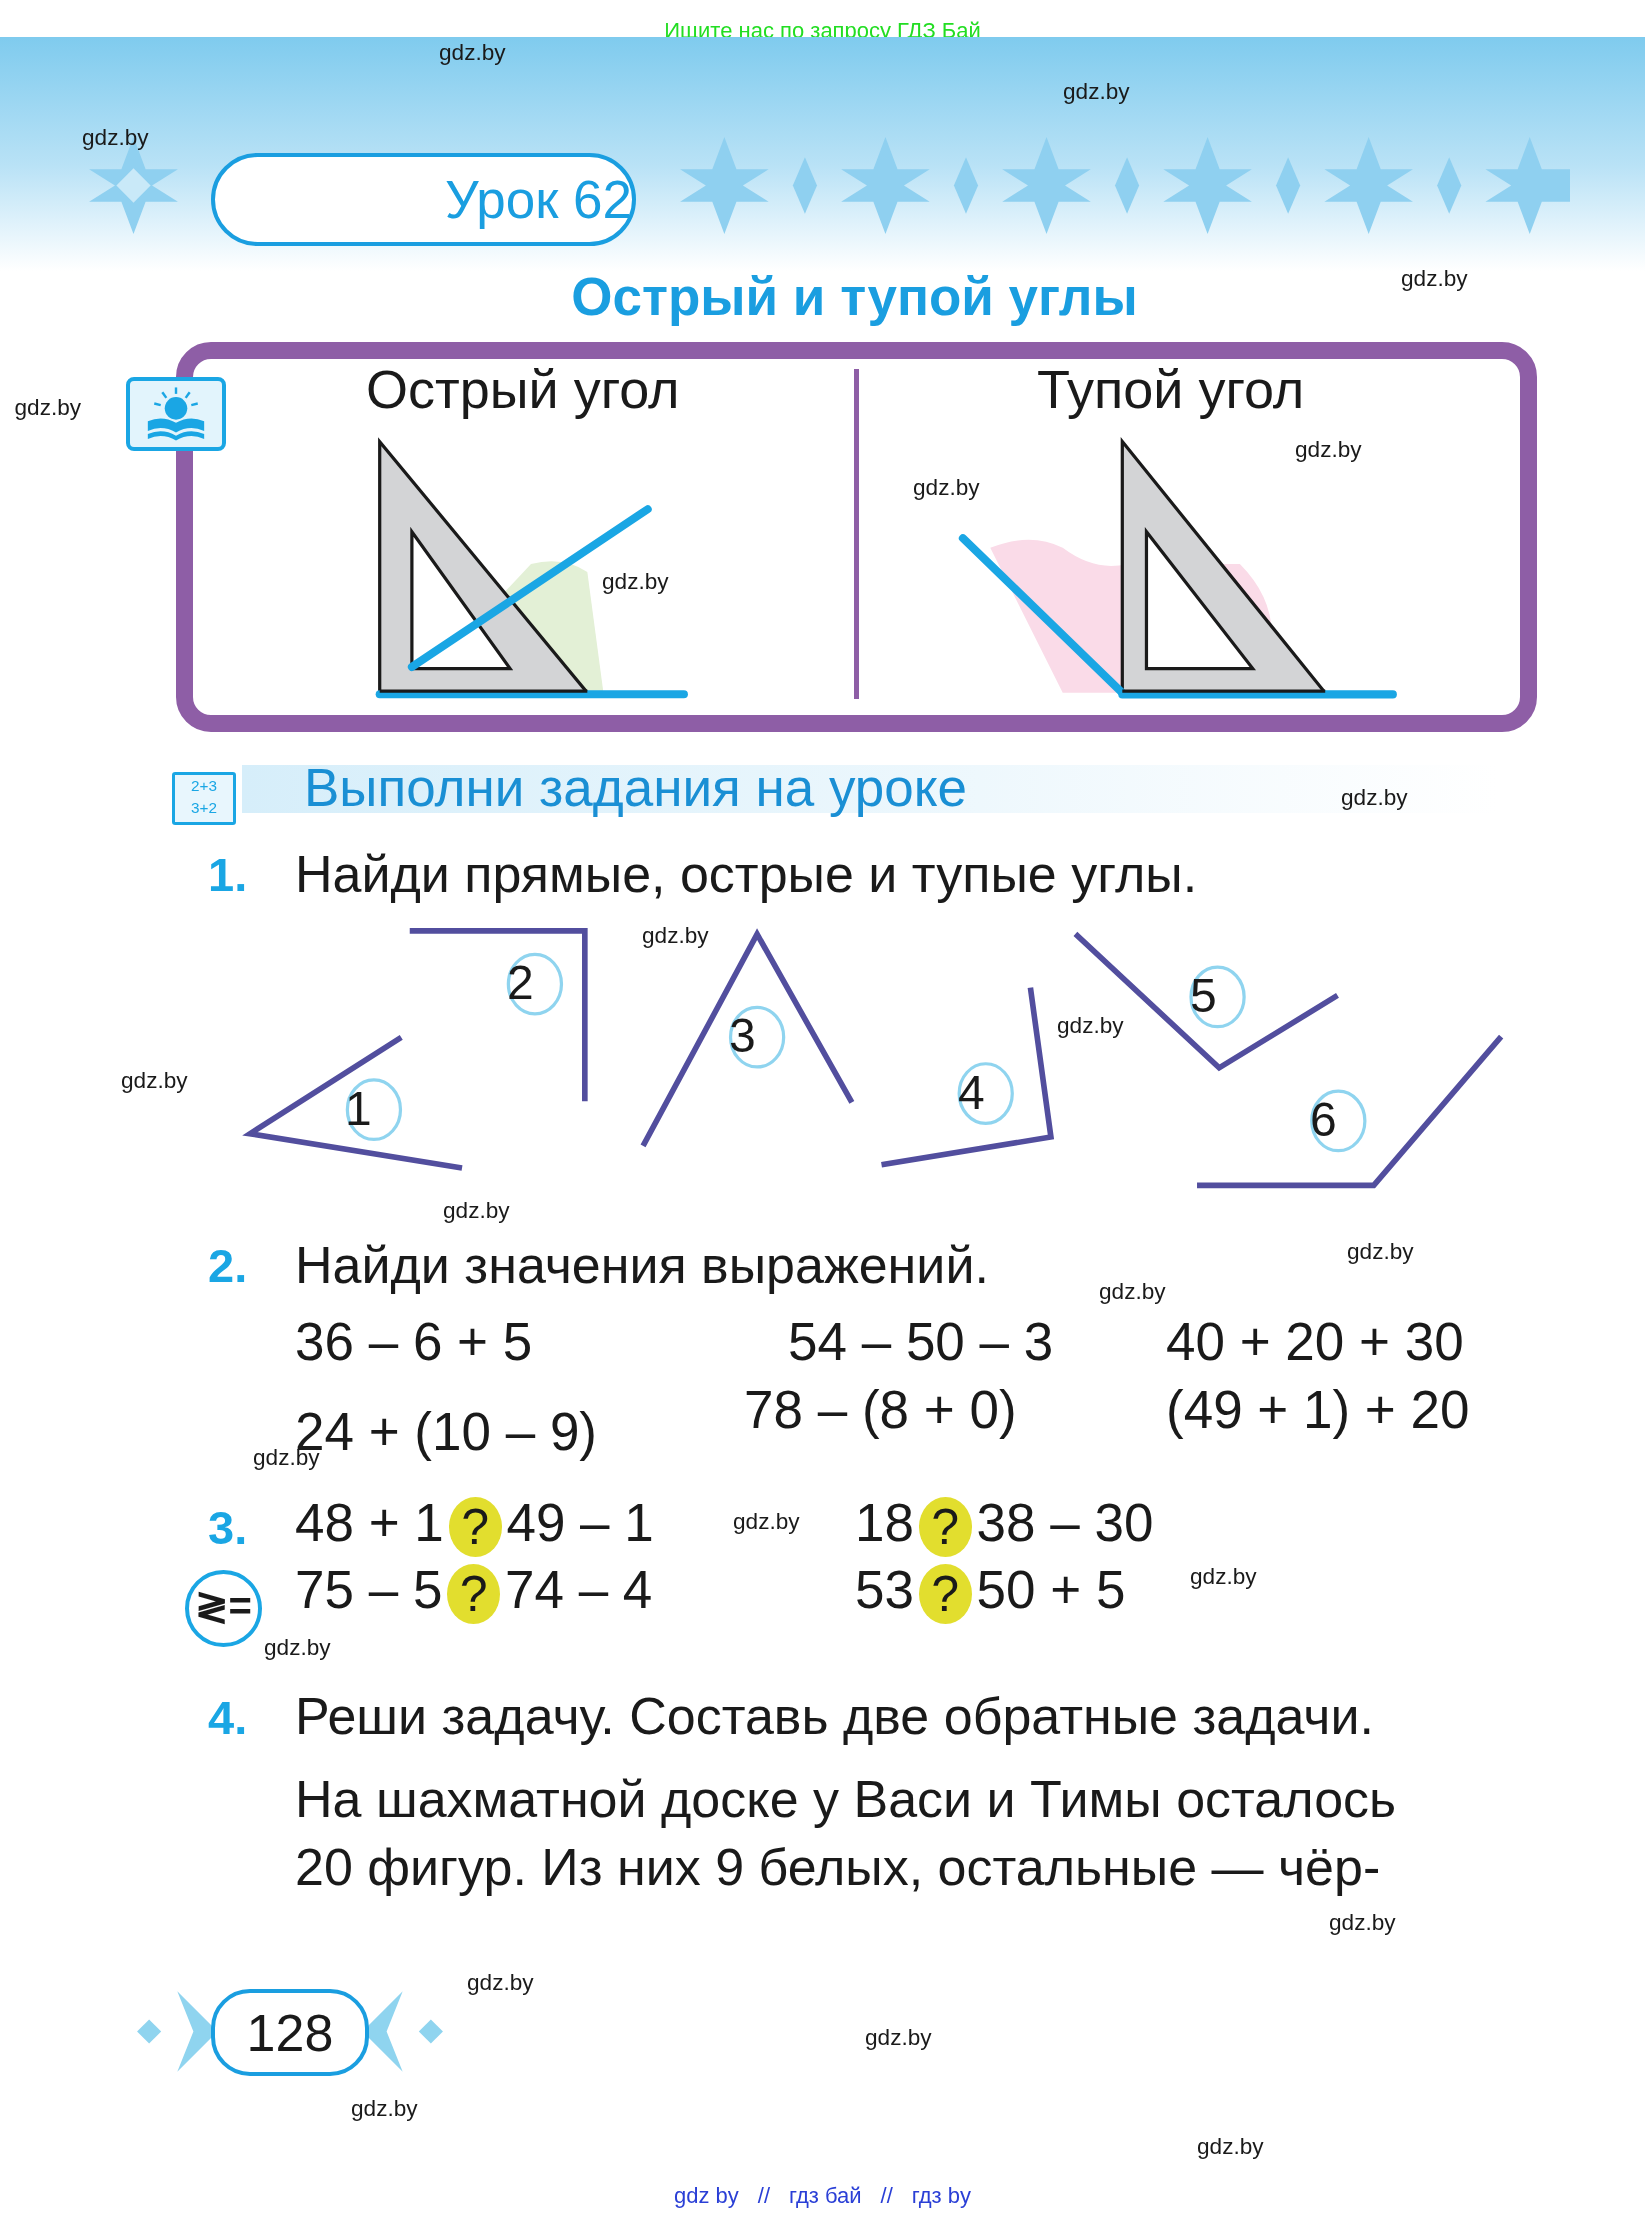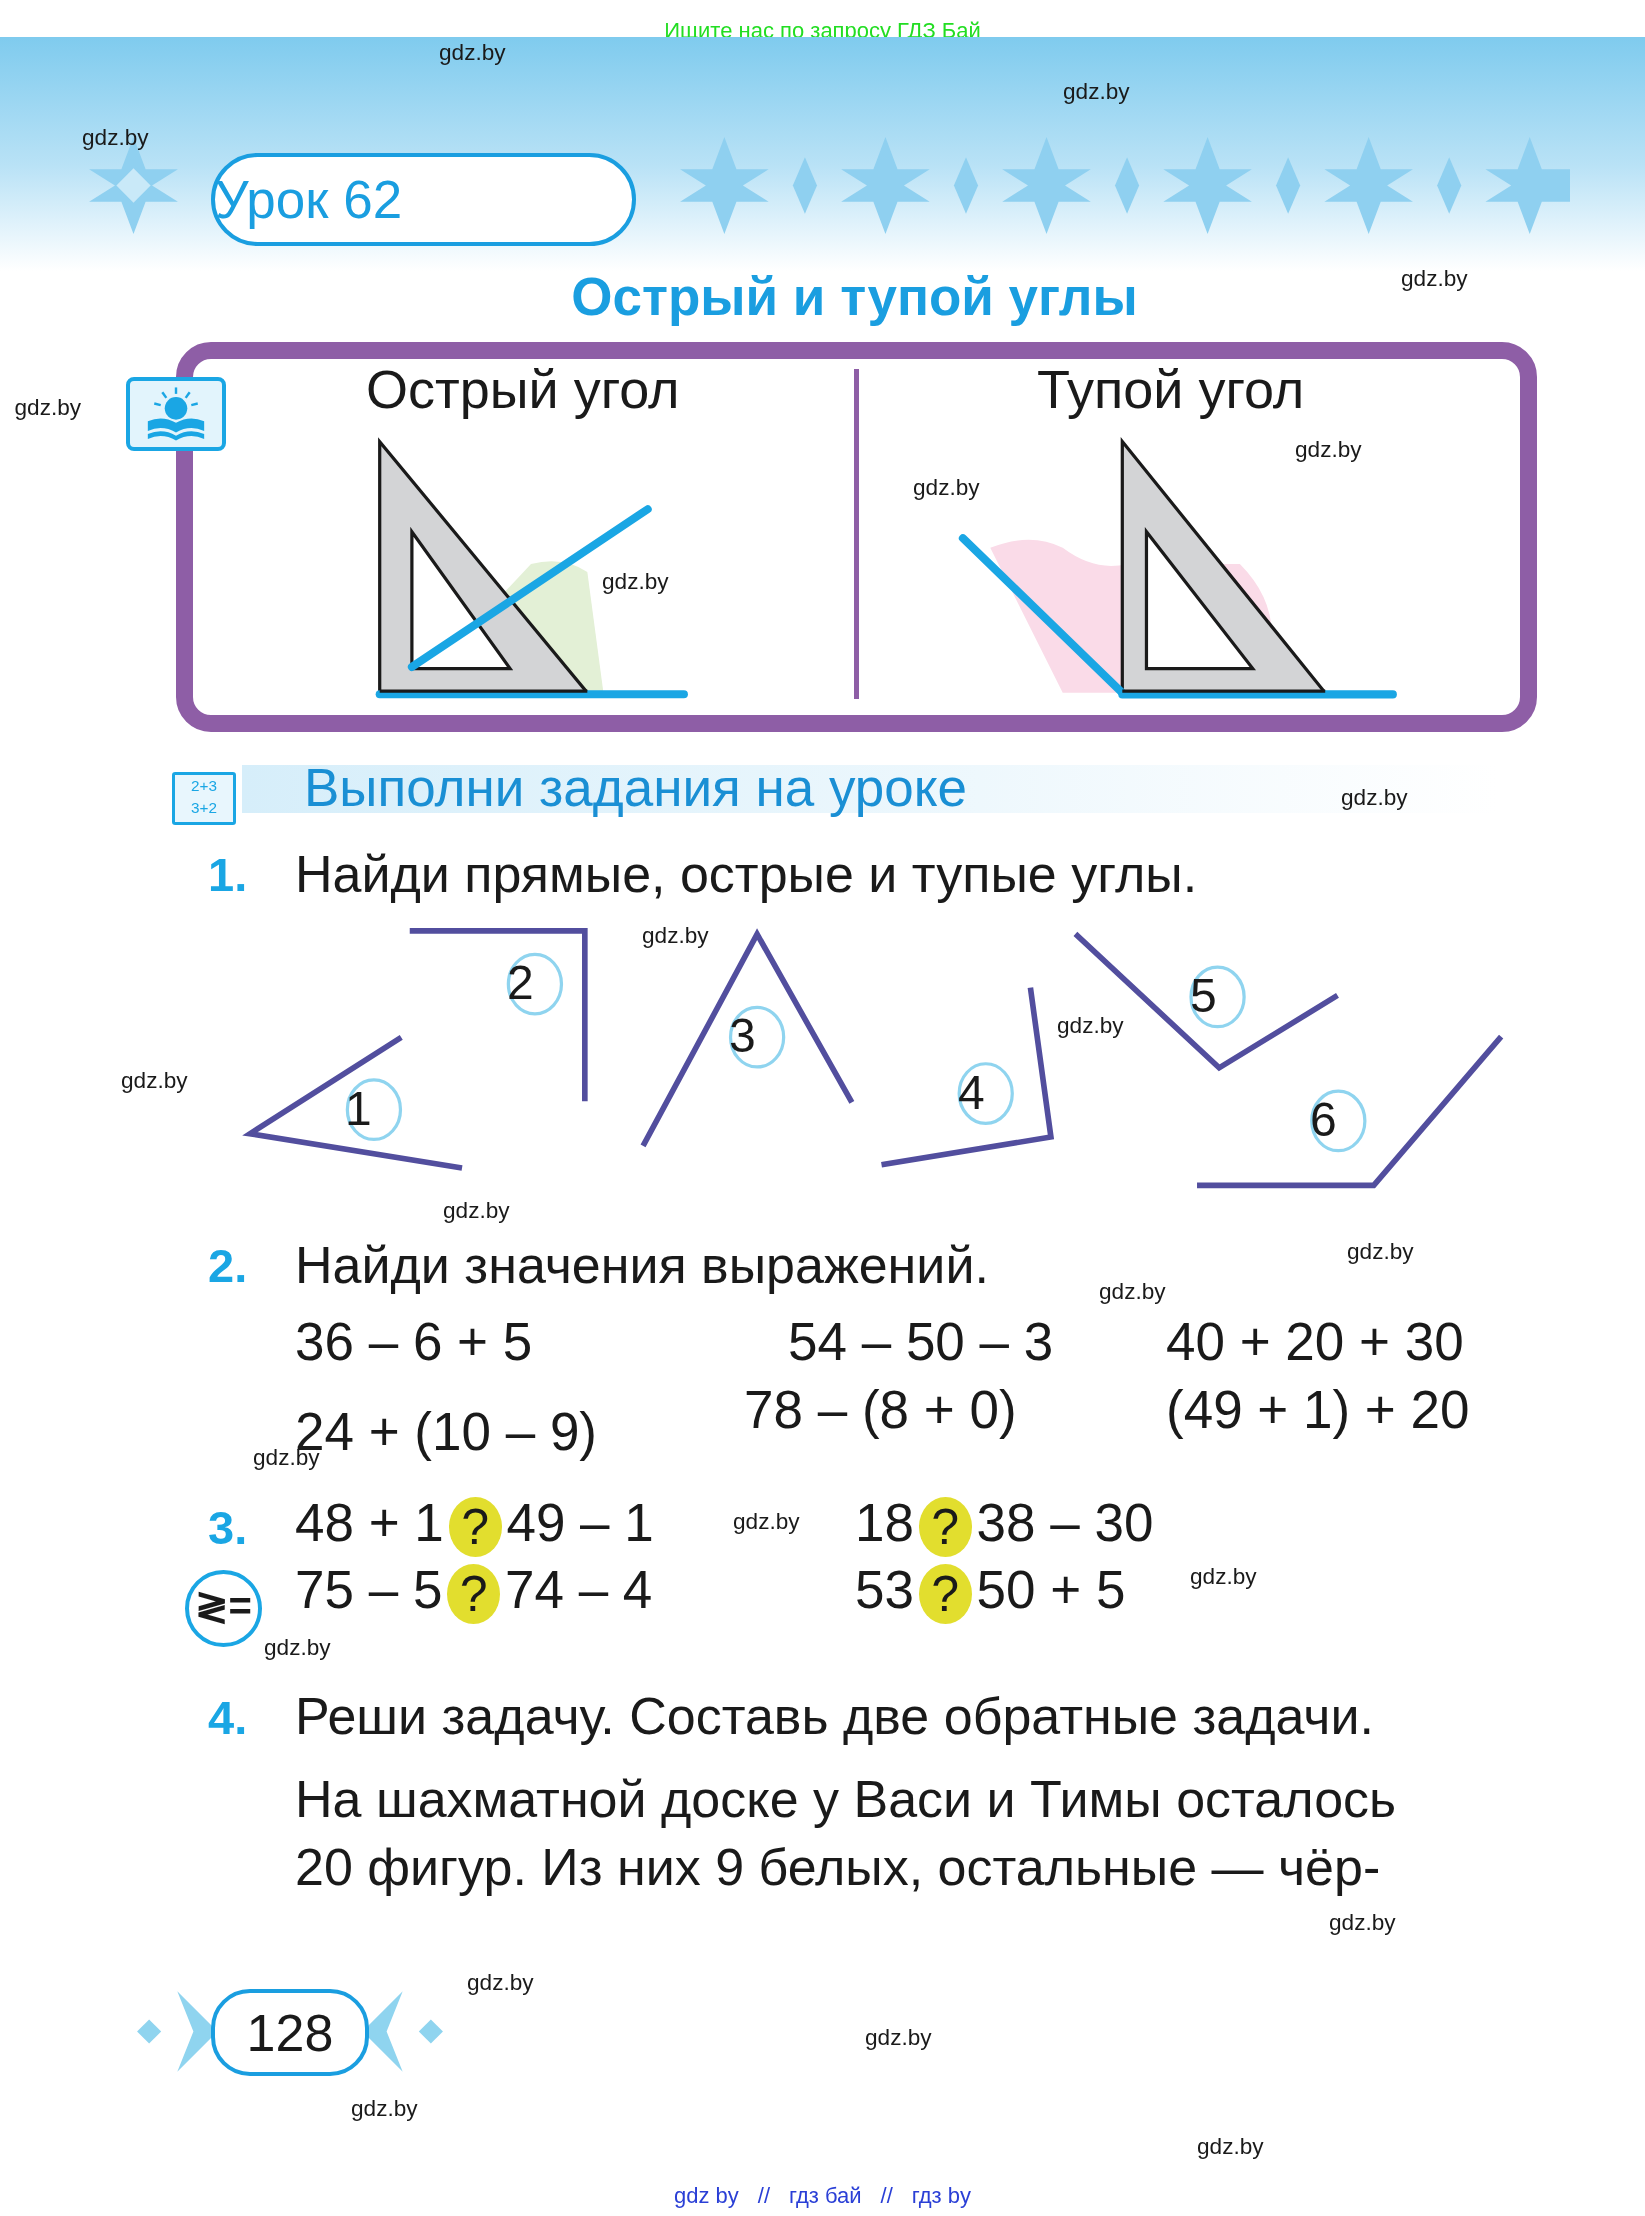--- a/index.html
+++ b/index.html
@@ -1,21 +1,21 @@
 <!DOCTYPE html>
 <html style="font-size:13px"><head>
 <meta charset="utf-8">
 <style>
   html,body{margin:0;padding:0;background:#fff;}
   body{width:1645px;height:2216px;position:relative;overflow:hidden;font-family:"Liberation Sans",sans-serif;color:#1a1a1a;}
   .abs{position:absolute;}
   .topbar{left:0;top:0;width:1645px;height:37px;background:#fff;text-align:center;margin-top:12px;}
   .topbar span{color:#22dd22;font-size:22px;line-height:37px;}
   .header-band{left:0;top:37px;width:1645px;height:234px;background:linear-gradient(#7fcbee 0%,#b9e2f6 55%,#ffffff 100%);}
-  .lesson-pill{left:211px;top:153px;width:425px;height:93px;border:4.8px solid #1a9ee0;border-radius:47px;background:#fff;box-sizing:border-box;display:flex;align-items:center;justify-content:flex-start;}
+  .lesson-pill{left:211px;top:153px;width:425px;height:93px;border:4.8px solid #1a9ee0;border-radius:47px;background:#fff;box-sizing:border-box;display:flex;align-items:center;justify-content:flex-end;}
   .lesson-pill span{font-size:53px;color:#1a9ee0;}
   .ornament{top:137px;height:97px;}
   .title{left:0;width:1645px;top:266px;text-align:center;}
   .title span{font-size:53px;font-weight:bold;color:#1a9ee0;margin-left:64px;}
   .wm{font-size:22.6px;color:#1a1a1a;}
   .info-box{left:176px;top:342px;width:1361px;height:390px;border:17.7px solid #8e5ea6;border-radius:35px;box-sizing:border-box;background:#fff;}
   .info-icon{left:126px;top:377px;width:100px;height:74px;border:4px solid #1aa6e4;border-radius:8px;background:#e2f4fc;box-sizing:border-box;}
   .divider{left:854px;top:369px;width:4.8px;height:330px;background:#8e5ea6;}
   .angle-title{font-size:54px;color:#1a1a1a;}
   .tasks-header-band{left:242px;top:765px;width:1256px;height:48px;background:linear-gradient(90deg,#d6eefa,#ffffff);}

